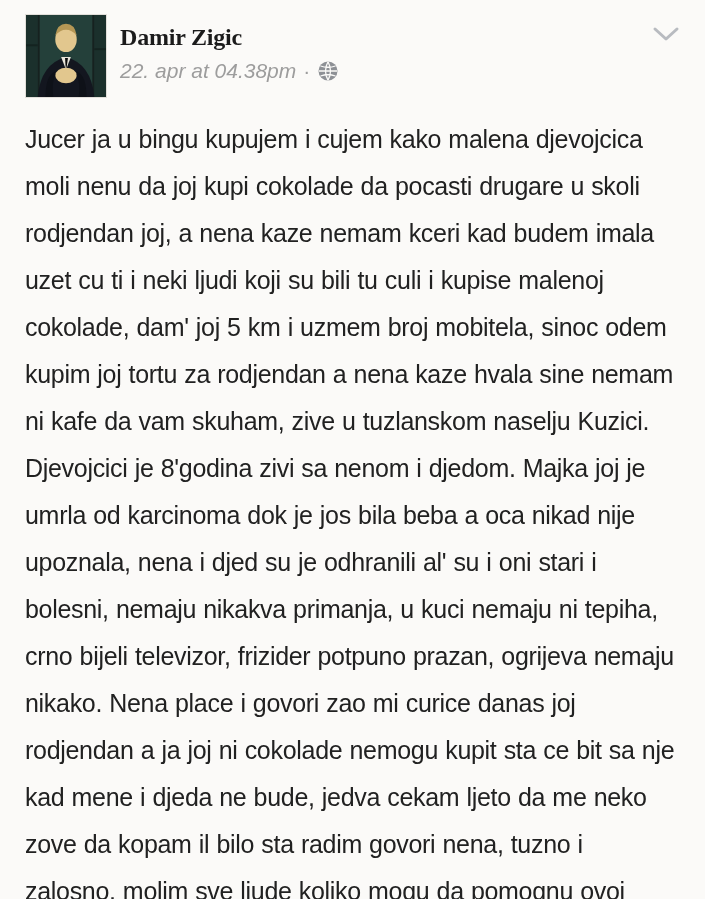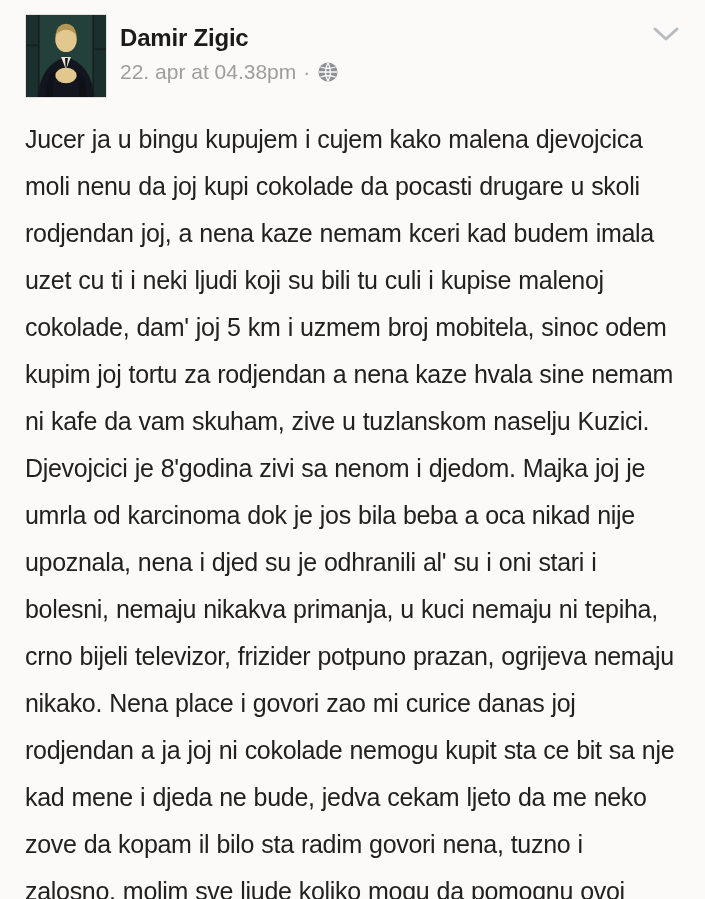--- a/index.html
+++ b/index.html
@@ -19,27 +19,27 @@
     width:82px; height:84px;
     border:1px solid #e2dfda;
     box-sizing:border-box;
     background:#233f38;
     cursor:pointer;
   }
   .avatar svg { display:block; width:100%; height:100%; }
   .header-text { position:absolute; left:120px; top:24px; }
   .author {
     font-size:24px; font-weight:bold; color:#1b1b1b;
-    letter-spacing:-0.2px; cursor:pointer;
+    letter-spacing:-0.2px; cursor:pointer;font-family:Liberation Serif, serif;
   }
   .meta {
     margin-top:8px; font-size:21px; color:#9d9d9d;
     display:flex; align-items:center; gap:7px;
   }
-  .meta .timestamp { cursor:pointer; }
+  .meta .timestamp { cursor:pointer;font-style:italic; }
   .meta .dot { color:#9d9d9d; font-size:21px; }
   .globe { display:inline-flex; width:22px; height:22px; }
   .chevron { position:absolute; right:24px; top:26px; cursor:pointer; }
 
   
   .body {
     padding:6px 25px 0 25px;
     font-size:25px; line-height:47px;
     color:#212121; letter-spacing:-0.3px;
     word-spacing:0.5px;

